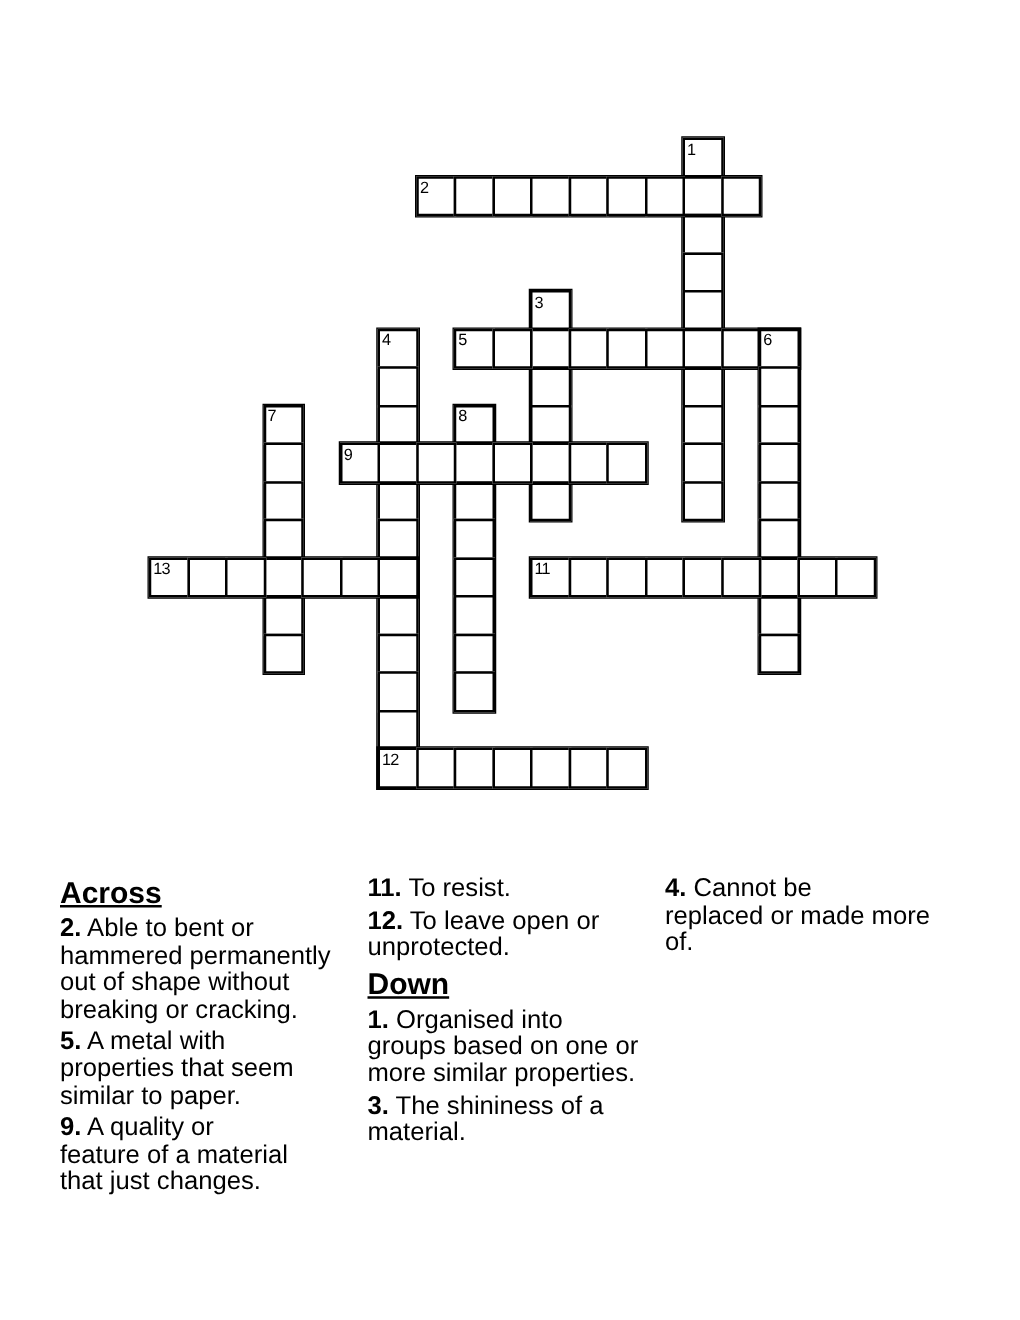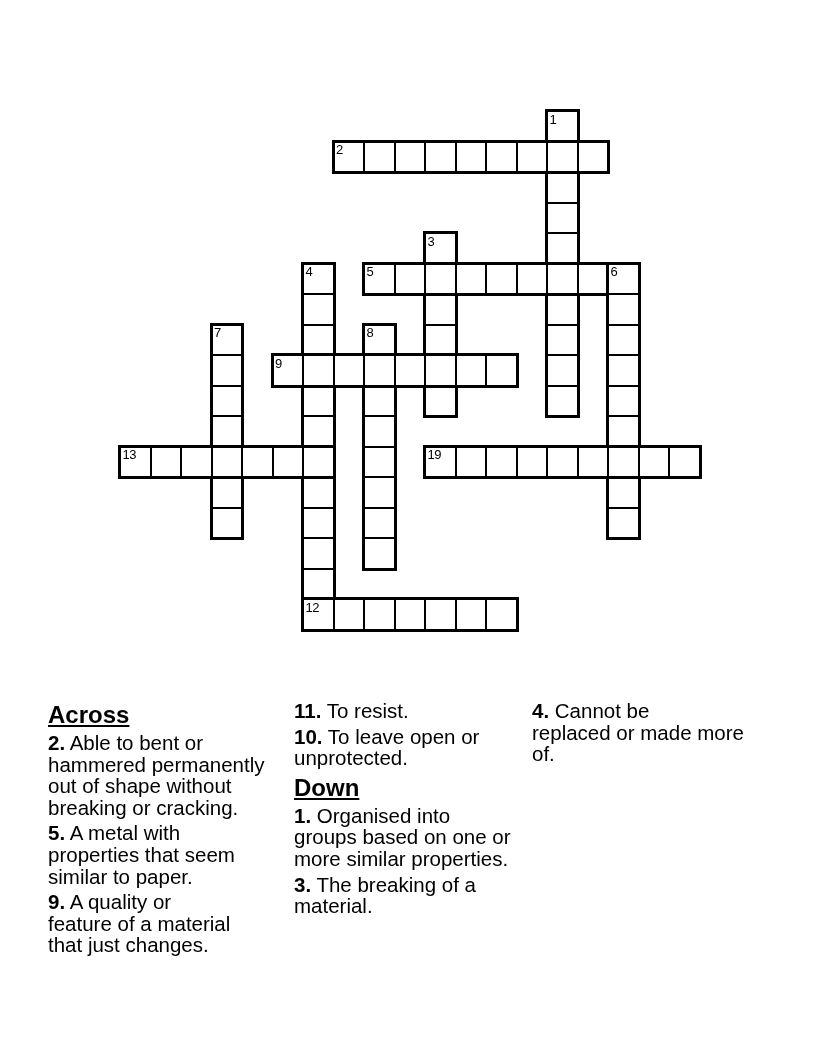--- a/index.html
+++ b/index.html
@@ -170,21 +170,21 @@
       <div class="cell-num" style="left: 122.5px; top: 448px;">13</div>
       <div class="word-outline" style="left: 423px; top: 444.5px; width: 278.5px; height: 34.5px;"></div>
       <div class="cell" style="left: 424px; top: 445.5px;"></div>
       <div class="cell" style="left: 454.5px; top: 445.5px;"></div>
       <div class="cell" style="left: 485px; top: 445.5px;"></div>
       <div class="cell" style="left: 515.5px; top: 445.5px;"></div>
       <div class="cell" style="left: 546px; top: 445.5px;"></div>
       <div class="cell" style="left: 576.5px; top: 445.5px;"></div>
       <div class="cell" style="left: 637.5px; top: 445.5px;"></div>
       <div class="cell" style="left: 668px; top: 445.5px;"></div>
-      <div class="cell-num" style="left: 427.5px; top: 448px;">19</div>
+      <div class="cell-num" style="left: 427.5px; top: 448px;">11</div>
       <div class="word-outline" style="left: 301px; top: 597px; width: 217.5px; height: 34.5px;"></div>
       <div class="cell" style="left: 332.5px; top: 598px;"></div>
       <div class="cell" style="left: 363px; top: 598px;"></div>
       <div class="cell" style="left: 393.5px; top: 598px;"></div>
       <div class="cell" style="left: 424px; top: 598px;"></div>
       <div class="cell" style="left: 454.5px; top: 598px;"></div>
       <div class="cell" style="left: 485px; top: 598px;"></div>
       <div class="cell-num" style="left: 305.5px; top: 600.5px;">12</div>
     </div>
   <div id="clues-section">
@@ -196,27 +196,27 @@
 breaking or cracking.</span></div>
         <div class="clue"><span class="clue-num">5.</span> <span>A metal with
 properties that seem
 similar to paper.</span></div>
         <div class="clue"><span class="clue-num">9.</span> <span>A quality or
 feature of a material
 that just changes.</span></div>
       </div>
       <div class="clue-col" style="left: 294px;">
         <div class="clue"><span class="clue-num">11.</span> <span>To resist.</span></div>
-        <div class="clue"><span class="clue-num">10.</span> <span>To leave open or
+        <div class="clue"><span class="clue-num">12.</span> <span>To leave open or
 unprotected.</span></div>
         <div class="clues-heading">Down</div>
         <div class="clue"><span class="clue-num">1.</span> <span>Organised into
 groups based on one or
 more similar properties.</span></div>
-        <div class="clue"><span class="clue-num">3.</span> <span>The breaking of a
+        <div class="clue"><span class="clue-num">3.</span> <span>The shininess of a
 material.</span></div>
       </div>
       <div class="clue-col" style="left: 532px;">
         <div class="clue"><span class="clue-num">4.</span> <span>Cannot be
 replaced or made more
 of.</span></div>
       </div>
     </div>
 </div>
 

